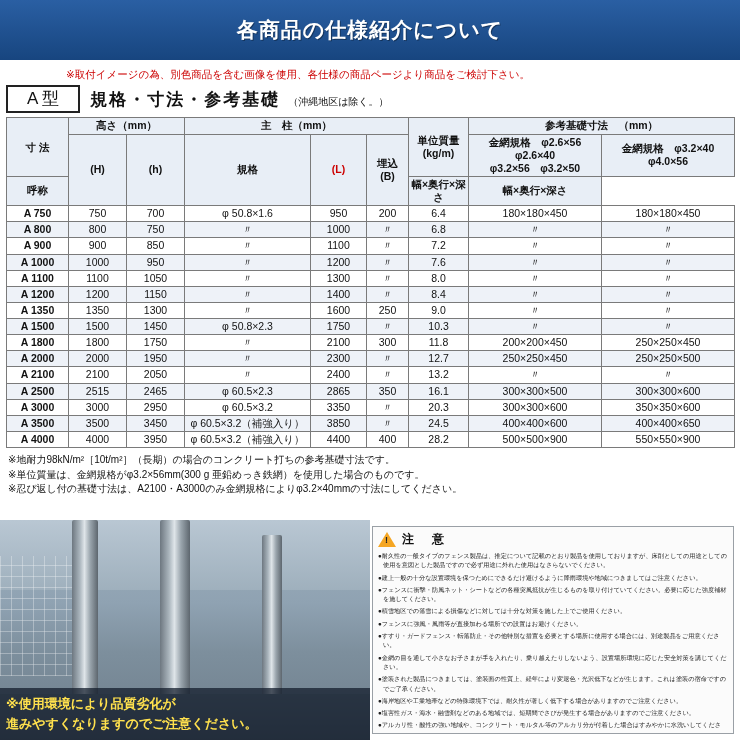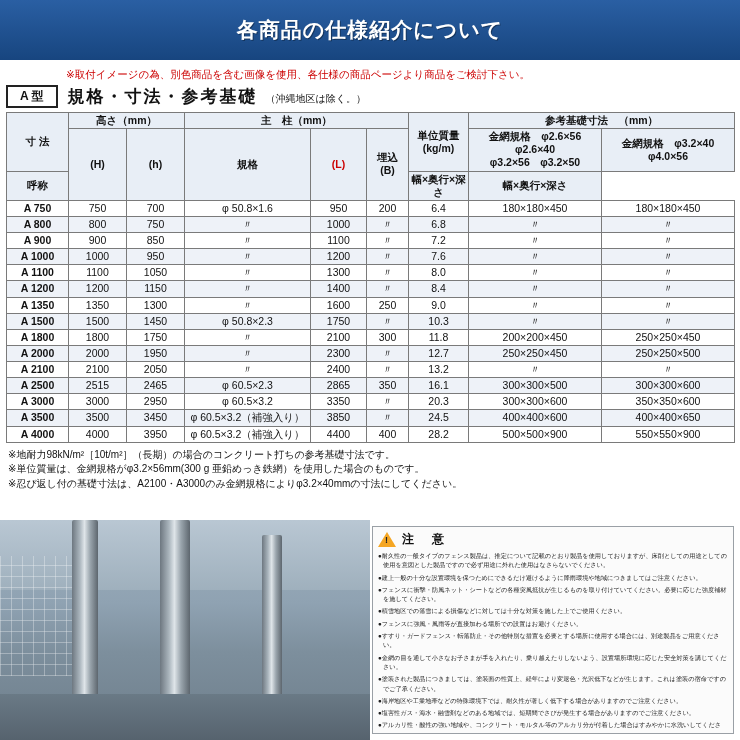--- a/index.html
+++ b/index.html
@@ -33,22 +33,22 @@
     color:#cc0000;
     padding:8px 0 3px;
   }
   
   .typebar{
     display:flex;align-items:center;
     padding:0 6px 4px 6px;
   }
   .typebadge{
     border:2px solid #222;
-    font-size:12px;font-weight:bold;
-    padding:2px 12px;
+    font-size:17px;font-weight:normal;
+    padding:2px 19px;
     margin-right:10px;
     line-height:1.2;
   }
   .typetitle{
     font-size:17px;font-weight:bold;letter-spacing:2px;
   }
   .typenote{
     font-size:10px;margin-left:8px;letter-spacing:0;font-weight:normal;
   }
   
@@ -390,20 +390,22 @@
   </div>
 
 <div class="bottom">
   <div class="photo">
     <div class="sky"></div>
     <div class="mesh"></div>
     <div class="post p1"></div>
     <div class="post p2"></div>
     <div class="post p3"></div>
     <div class="ground"></div>
+    <div class="caption" style="white-space:pre-line">※使用環境により品質劣化が
+進みやすくなりますのでご注意ください。</div>
   </div>
   <div class="warnbox">
     <div class="warnhead">
       <span class="tri"></span>
       <span>注　意</span>
     </div>
     <div class="warnlist">
         <p>●耐久性の一般タイプのフェンス製品は、推定について記載のとおり製品を使用しておりますが、床削としての用途としての使用を意図とした製品ですので必ず用途に外れた使用はなさらないでください。</p>
         <p>●建上一般の十分な設置環境を保つためにできるだけ避けるように降雨環境や地域につきましてはご注意ください。</p>
         <p>●フェンスに衝撃・防風ネット・シートなどの各種突風抵抗が生じるものを取り付けていてください。必要に応じた強度補材を施してください。</p>

